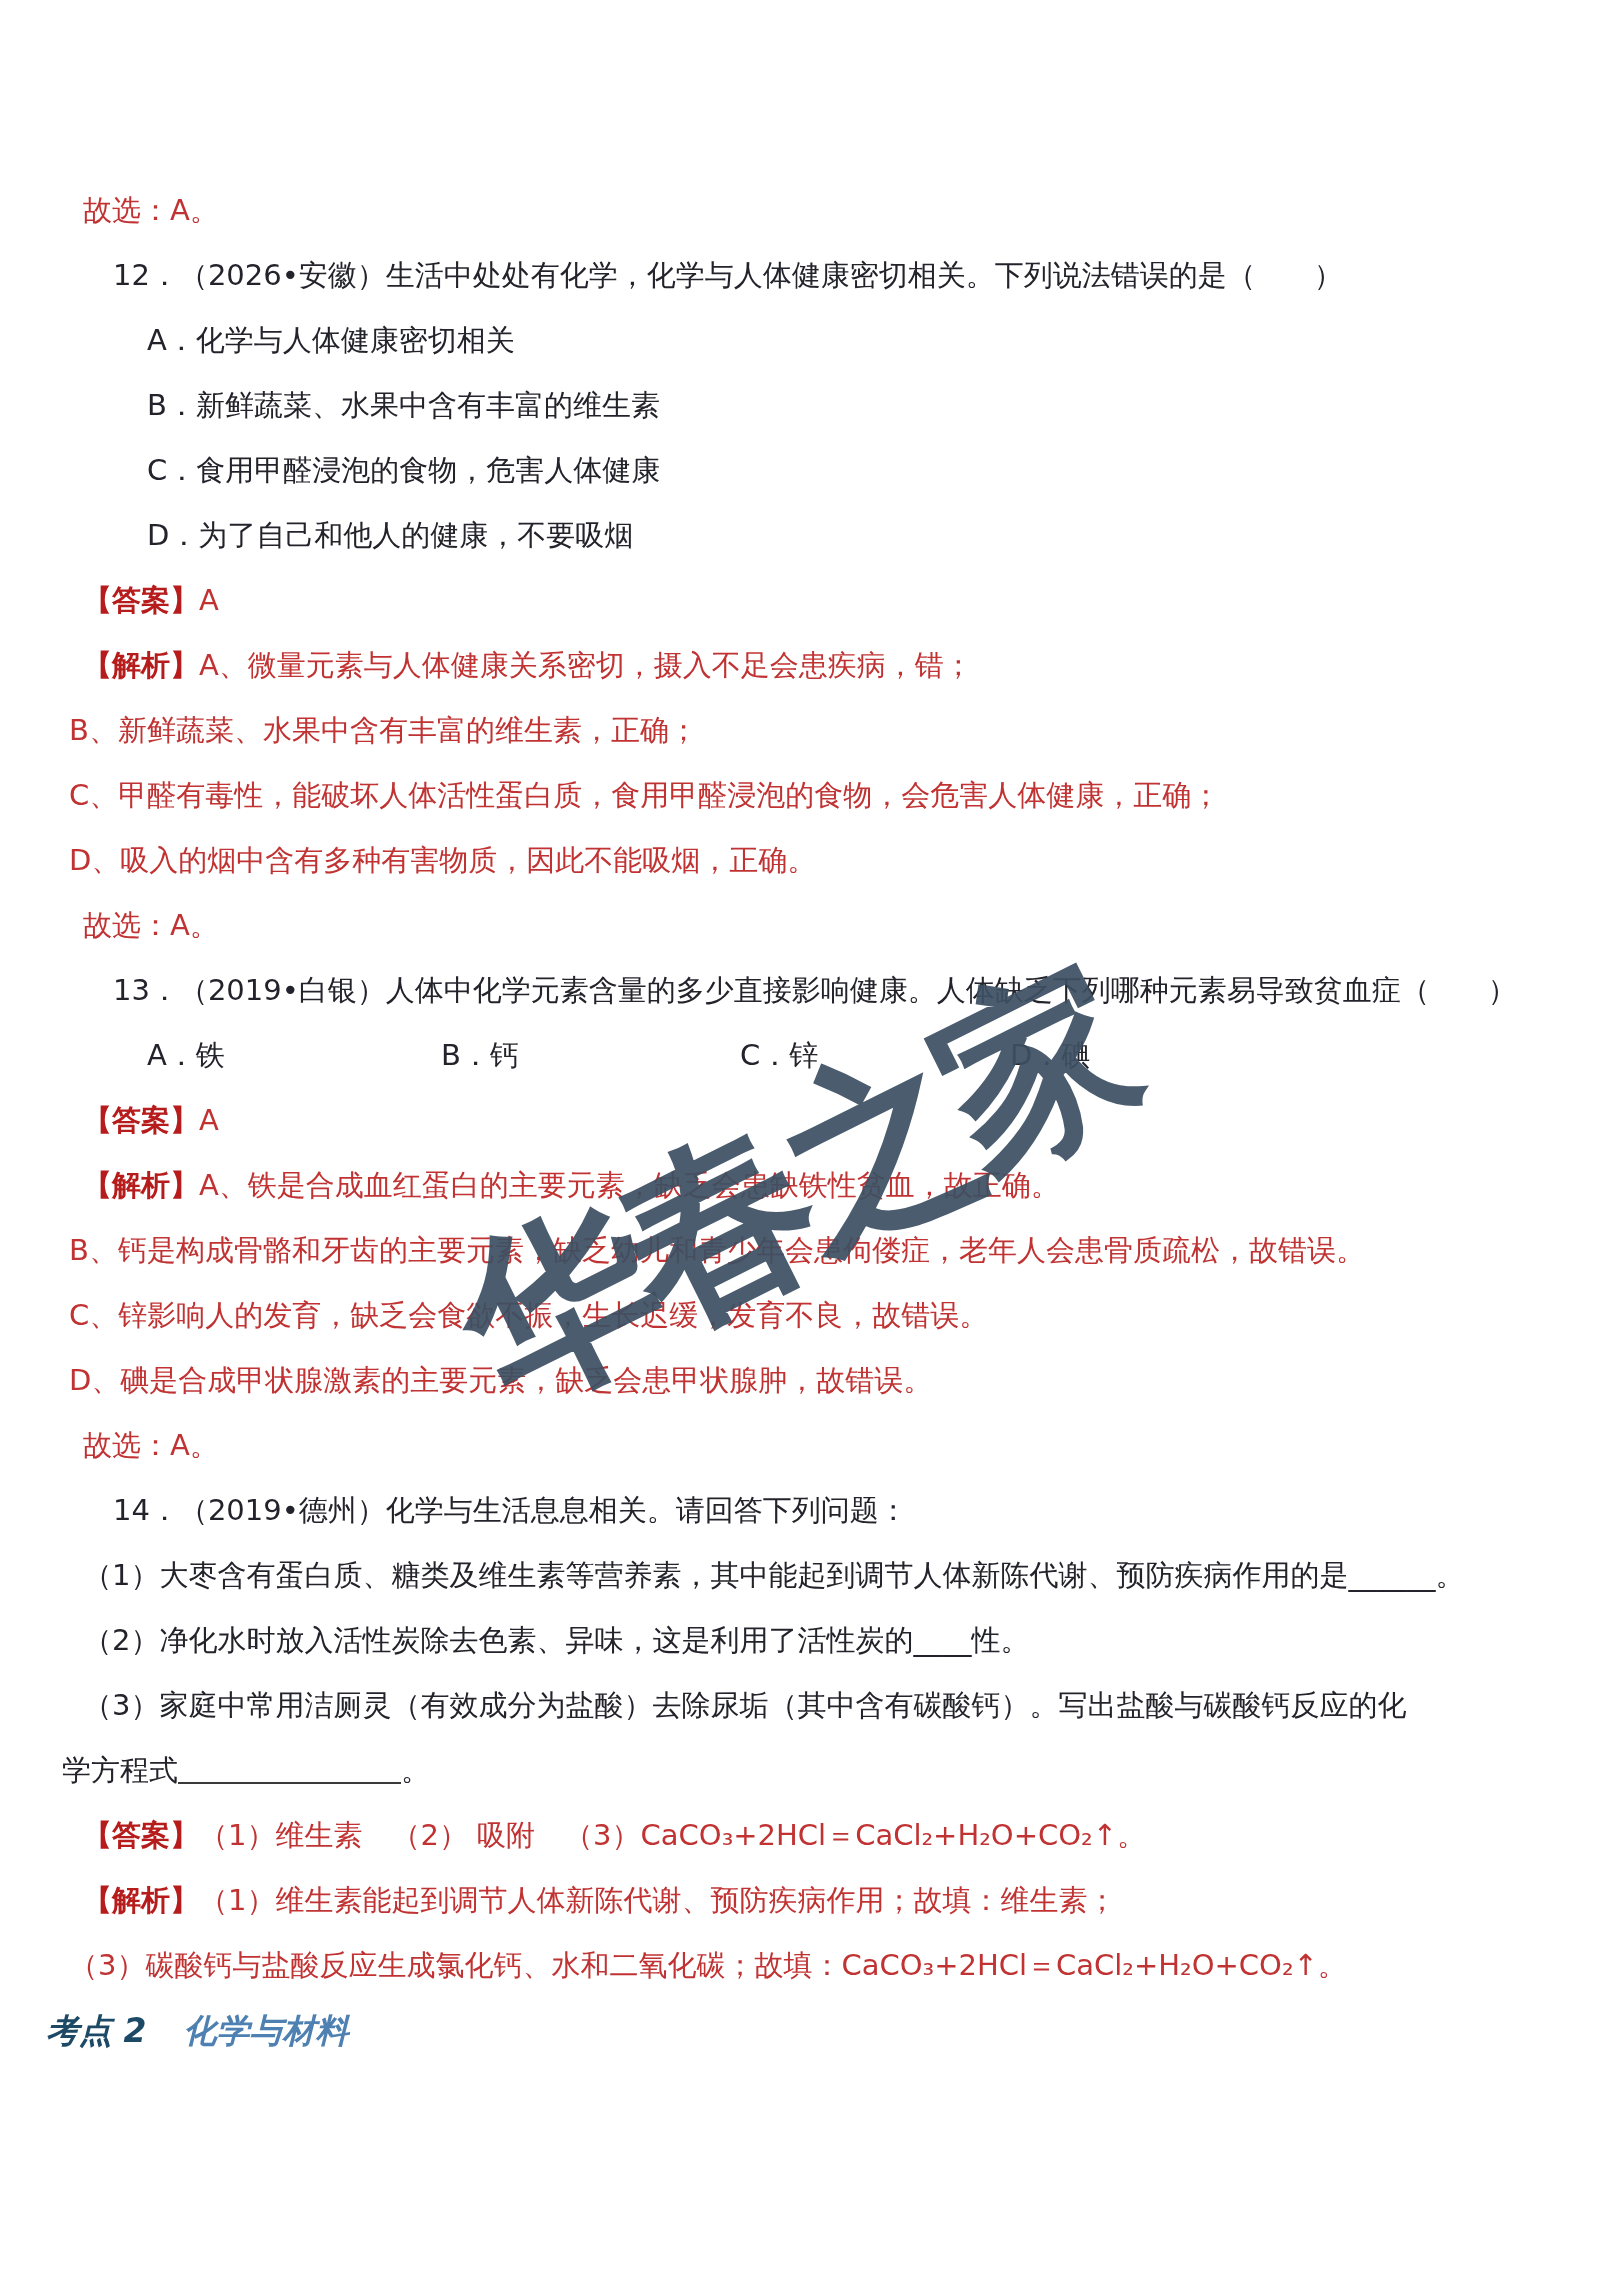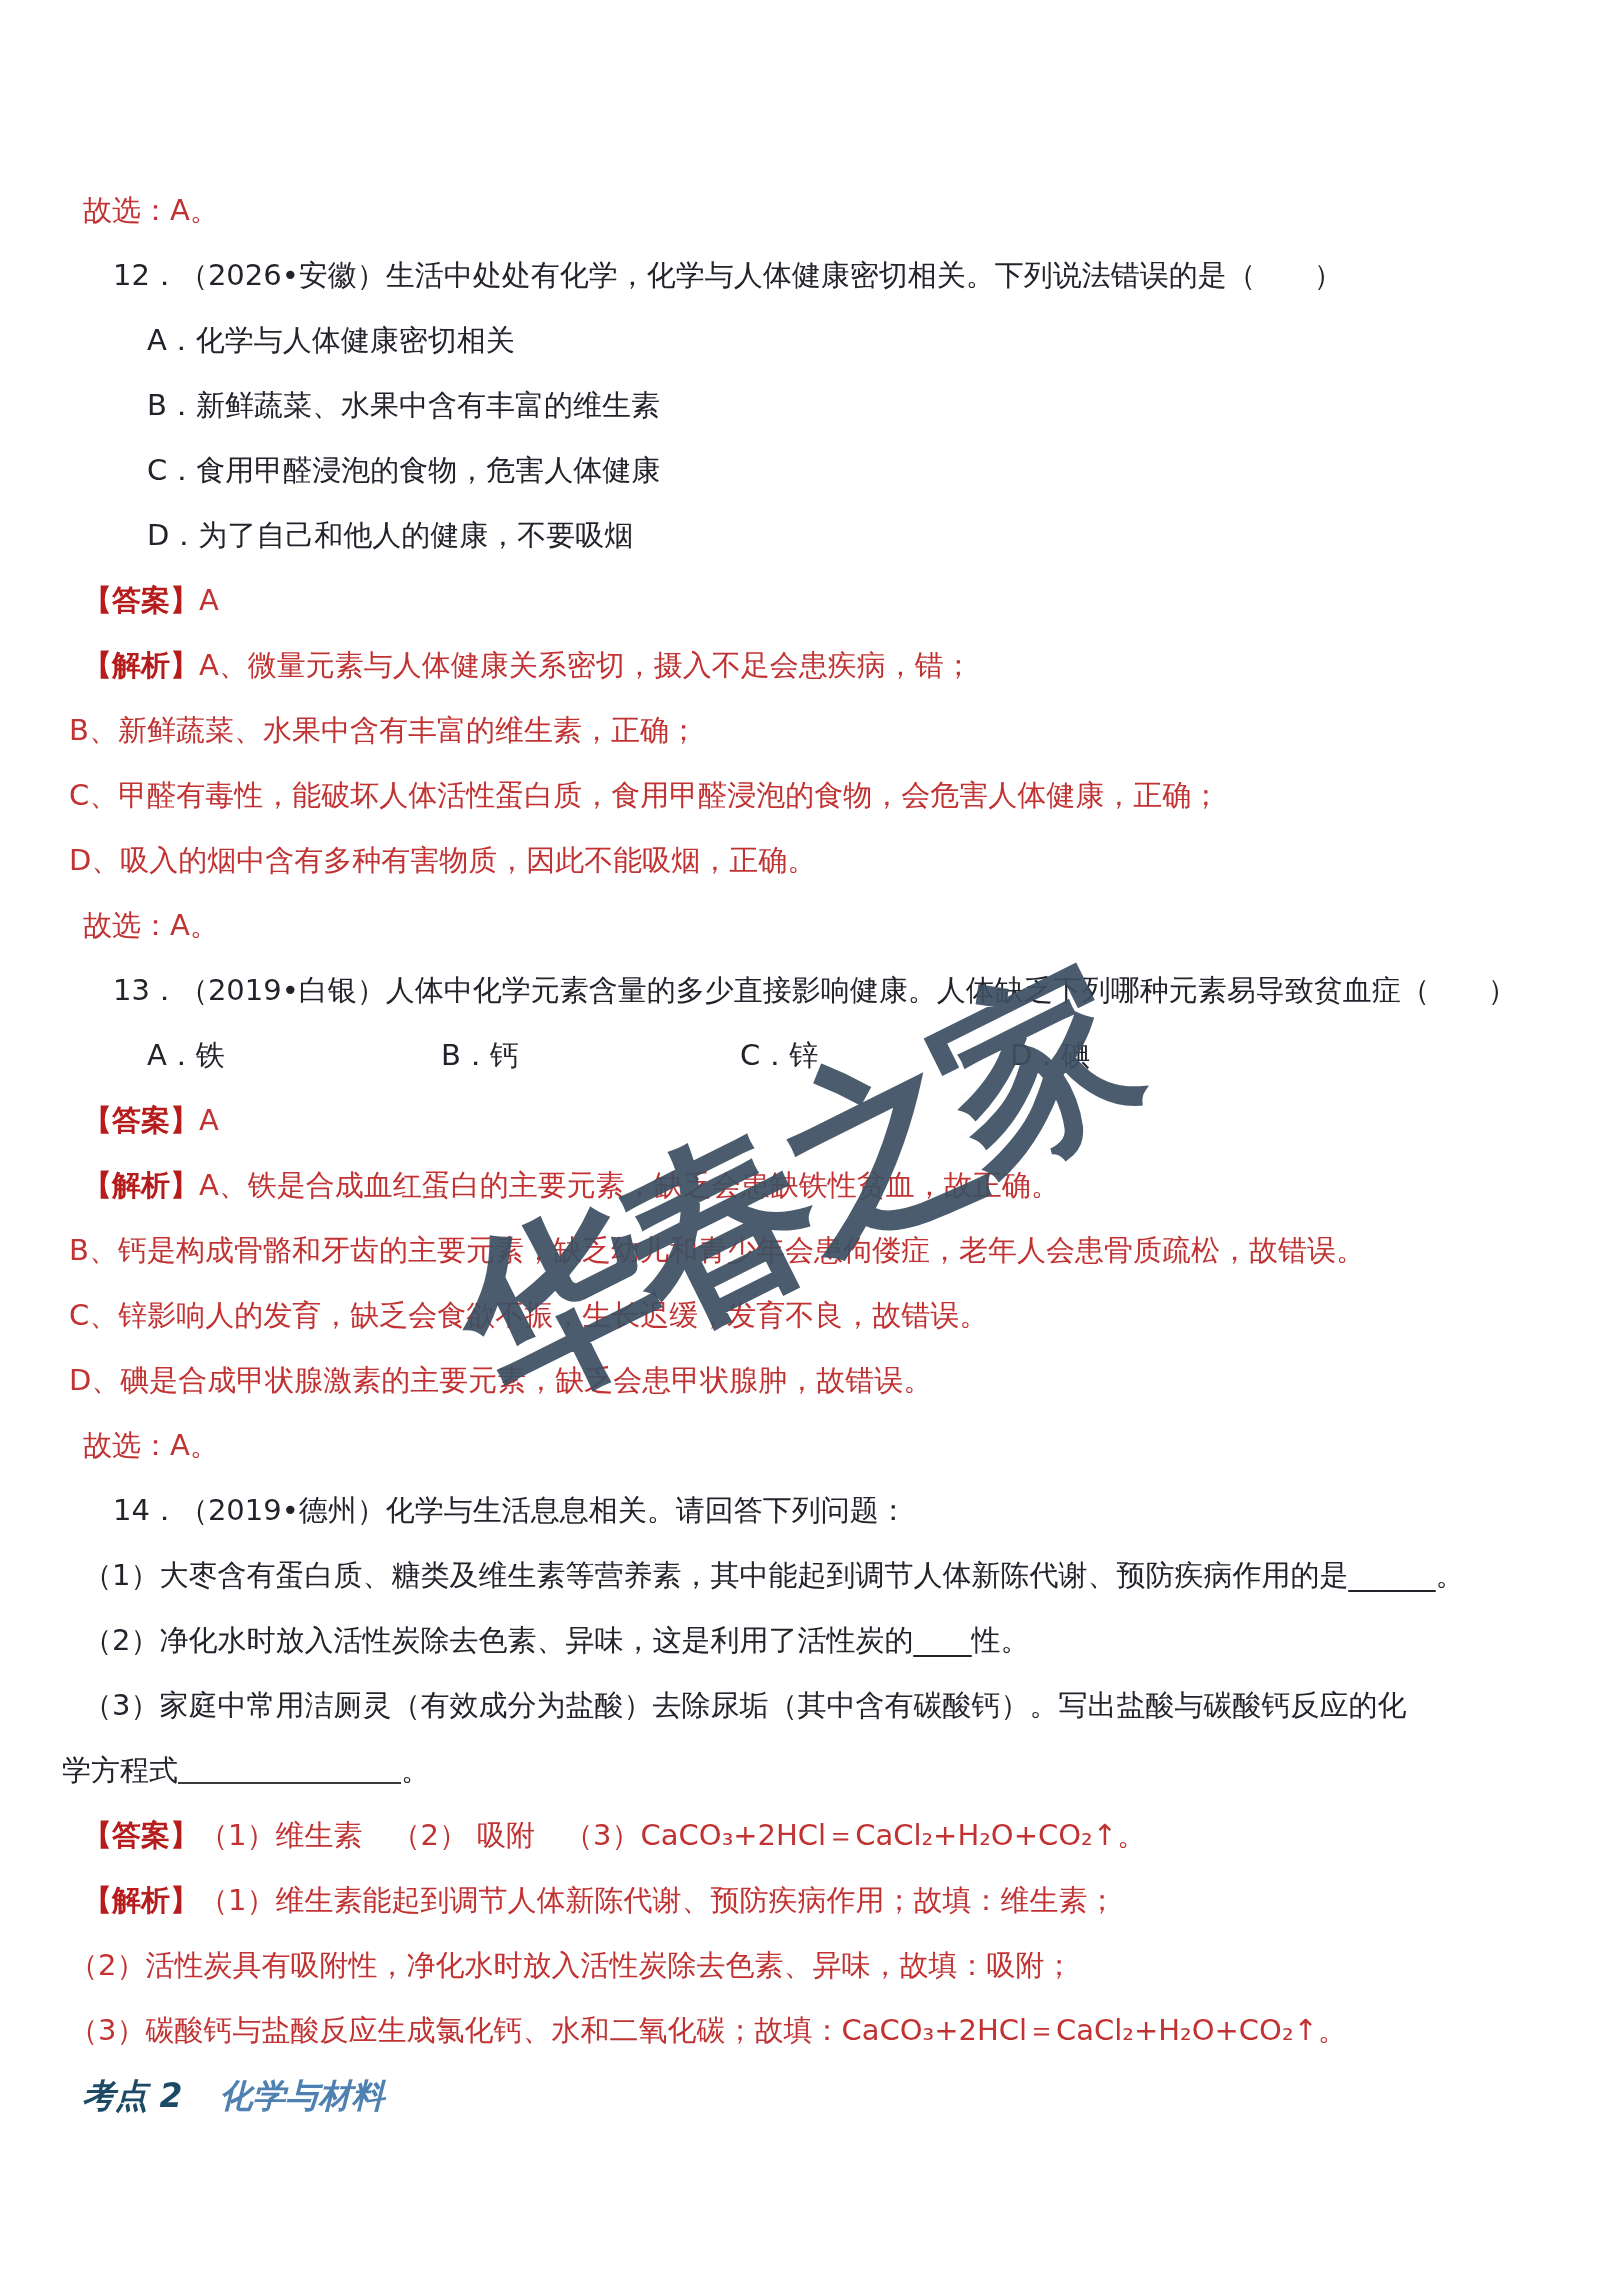--- a/index.html
+++ b/index.html
@@ -34,21 +34,21 @@
   .opt-pos-a { left: 147px; }
   .opt-pos-b { left: 441px; }
   .opt-pos-c { left: 740px; }
   .opt-pos-d { left: 1010px; }
   .blankline {
     display: inline-block;
     width: 223px;
     border-bottom: 2.9px solid #3a3a3a;
     vertical-align: -3.9px;
   }
-  .heading { padding-left: 82px; font-size: 33px; font-weight: bold; font-style: italic; }
+  .heading { padding-left: 46px; font-size: 33px; font-weight: bold; font-style: italic; }
   .h-label { color: #1c4965; }
   .h-title { color: #4e81b1; margin-left: 37px; }
   .watermark {
     position: absolute;
     left: 439px;
     top: 1063px;
     z-index: 10;
     font-size: 191px;
     font-weight: bold;
     letter-spacing: -13.7px;
@@ -93,19 +93,18 @@
   <p class="ln red ind-cont">D、碘是合成甲状腺激素的主要元素，缺乏会患甲状腺肿，故错误。</p>
   <p class="ln red ind-label">故选：A。</p>
 
   <p class="ln ind-num">14．（2019•德州）化学与生活息息相关。请回答下列问题：</p>
   <p class="ln ind-label">（1）大枣含有蛋白质、糖类及维生素等营养素，其中能起到调节人体新陈代谢、预防疾病作用的是______。</p>
   <p class="ln ind-label">（2）净化水时放入活性炭除去色素、异味，这是利用了活性炭的____性。</p>
   <p class="ln ind-label">（3）家庭中常用洁厕灵（有效成分为盐酸）去除尿垢（其中含有碳酸钙）。写出盐酸与碳酸钙反应的化</p>
   <p class="ln ind-wrap"><span>学方程式</span><span class="blankline"></span><span>。</span></p>
   <p class="ln ind-label"><span class="lab">【答案】</span><span class="red">（1）维生素　（2） 吸附　（3）CaCO₃+2HCl＝CaCl₂+H₂O+CO₂↑。</span></p>
   <p class="ln ind-label"><span class="lab">【解析】</span><span class="red">（1）维生素能起到调节人体新陈代谢、预防疾病作用；故填：维生素；</span></p>
-  <p class="ln red ind-cont">（2）活性炭具有吸附性，净化水时放入活性炭除去色素、异味，故填：吸附；</p>
   <p class="ln red ind-cont">（3）碳酸钙与盐酸反应生成氯化钙、水和二氧化碳；故填：CaCO₃+2HCl＝CaCl₂+H₂O+CO₂↑。</p>
 
   <p class="ln heading"><span class="h-label">考点 2</span><span class="h-title">化学与材料</span></p>
 
 </div>
 
 
 </body></html>

